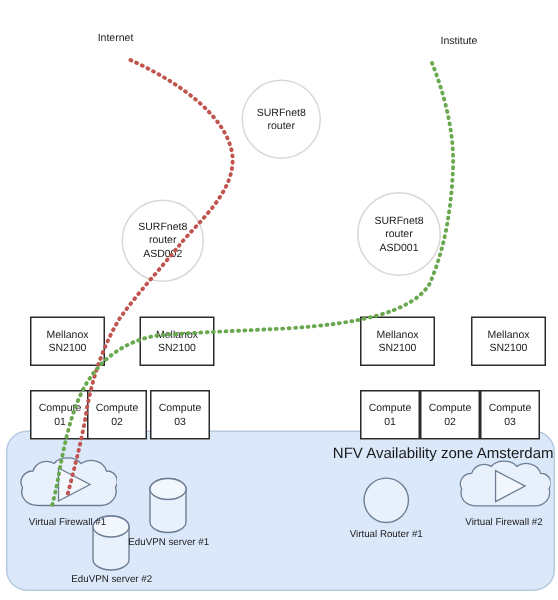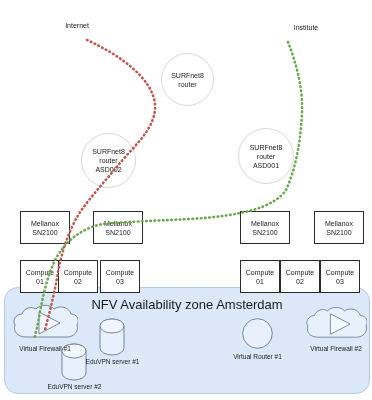--- a/index.html
+++ b/index.html
@@ -48,22 +48,22 @@
     background: #dae8f9;
     border: 1px solid #b6c9e0;
     border-radius: 14px;
     z-index: 1;
   }
   .zone-title {
     position: absolute;
     left: 0;
     top: 9px;
     width: 100%;
-    text-align: center;
-    font-size: 13px;
+    text-align: right;
+    font-size: 10px;
     color: #1a1a1a;
   }
 
   
   .cloud {
     position: relative;
   }
   .cloud svg { display: block; }
 
   

